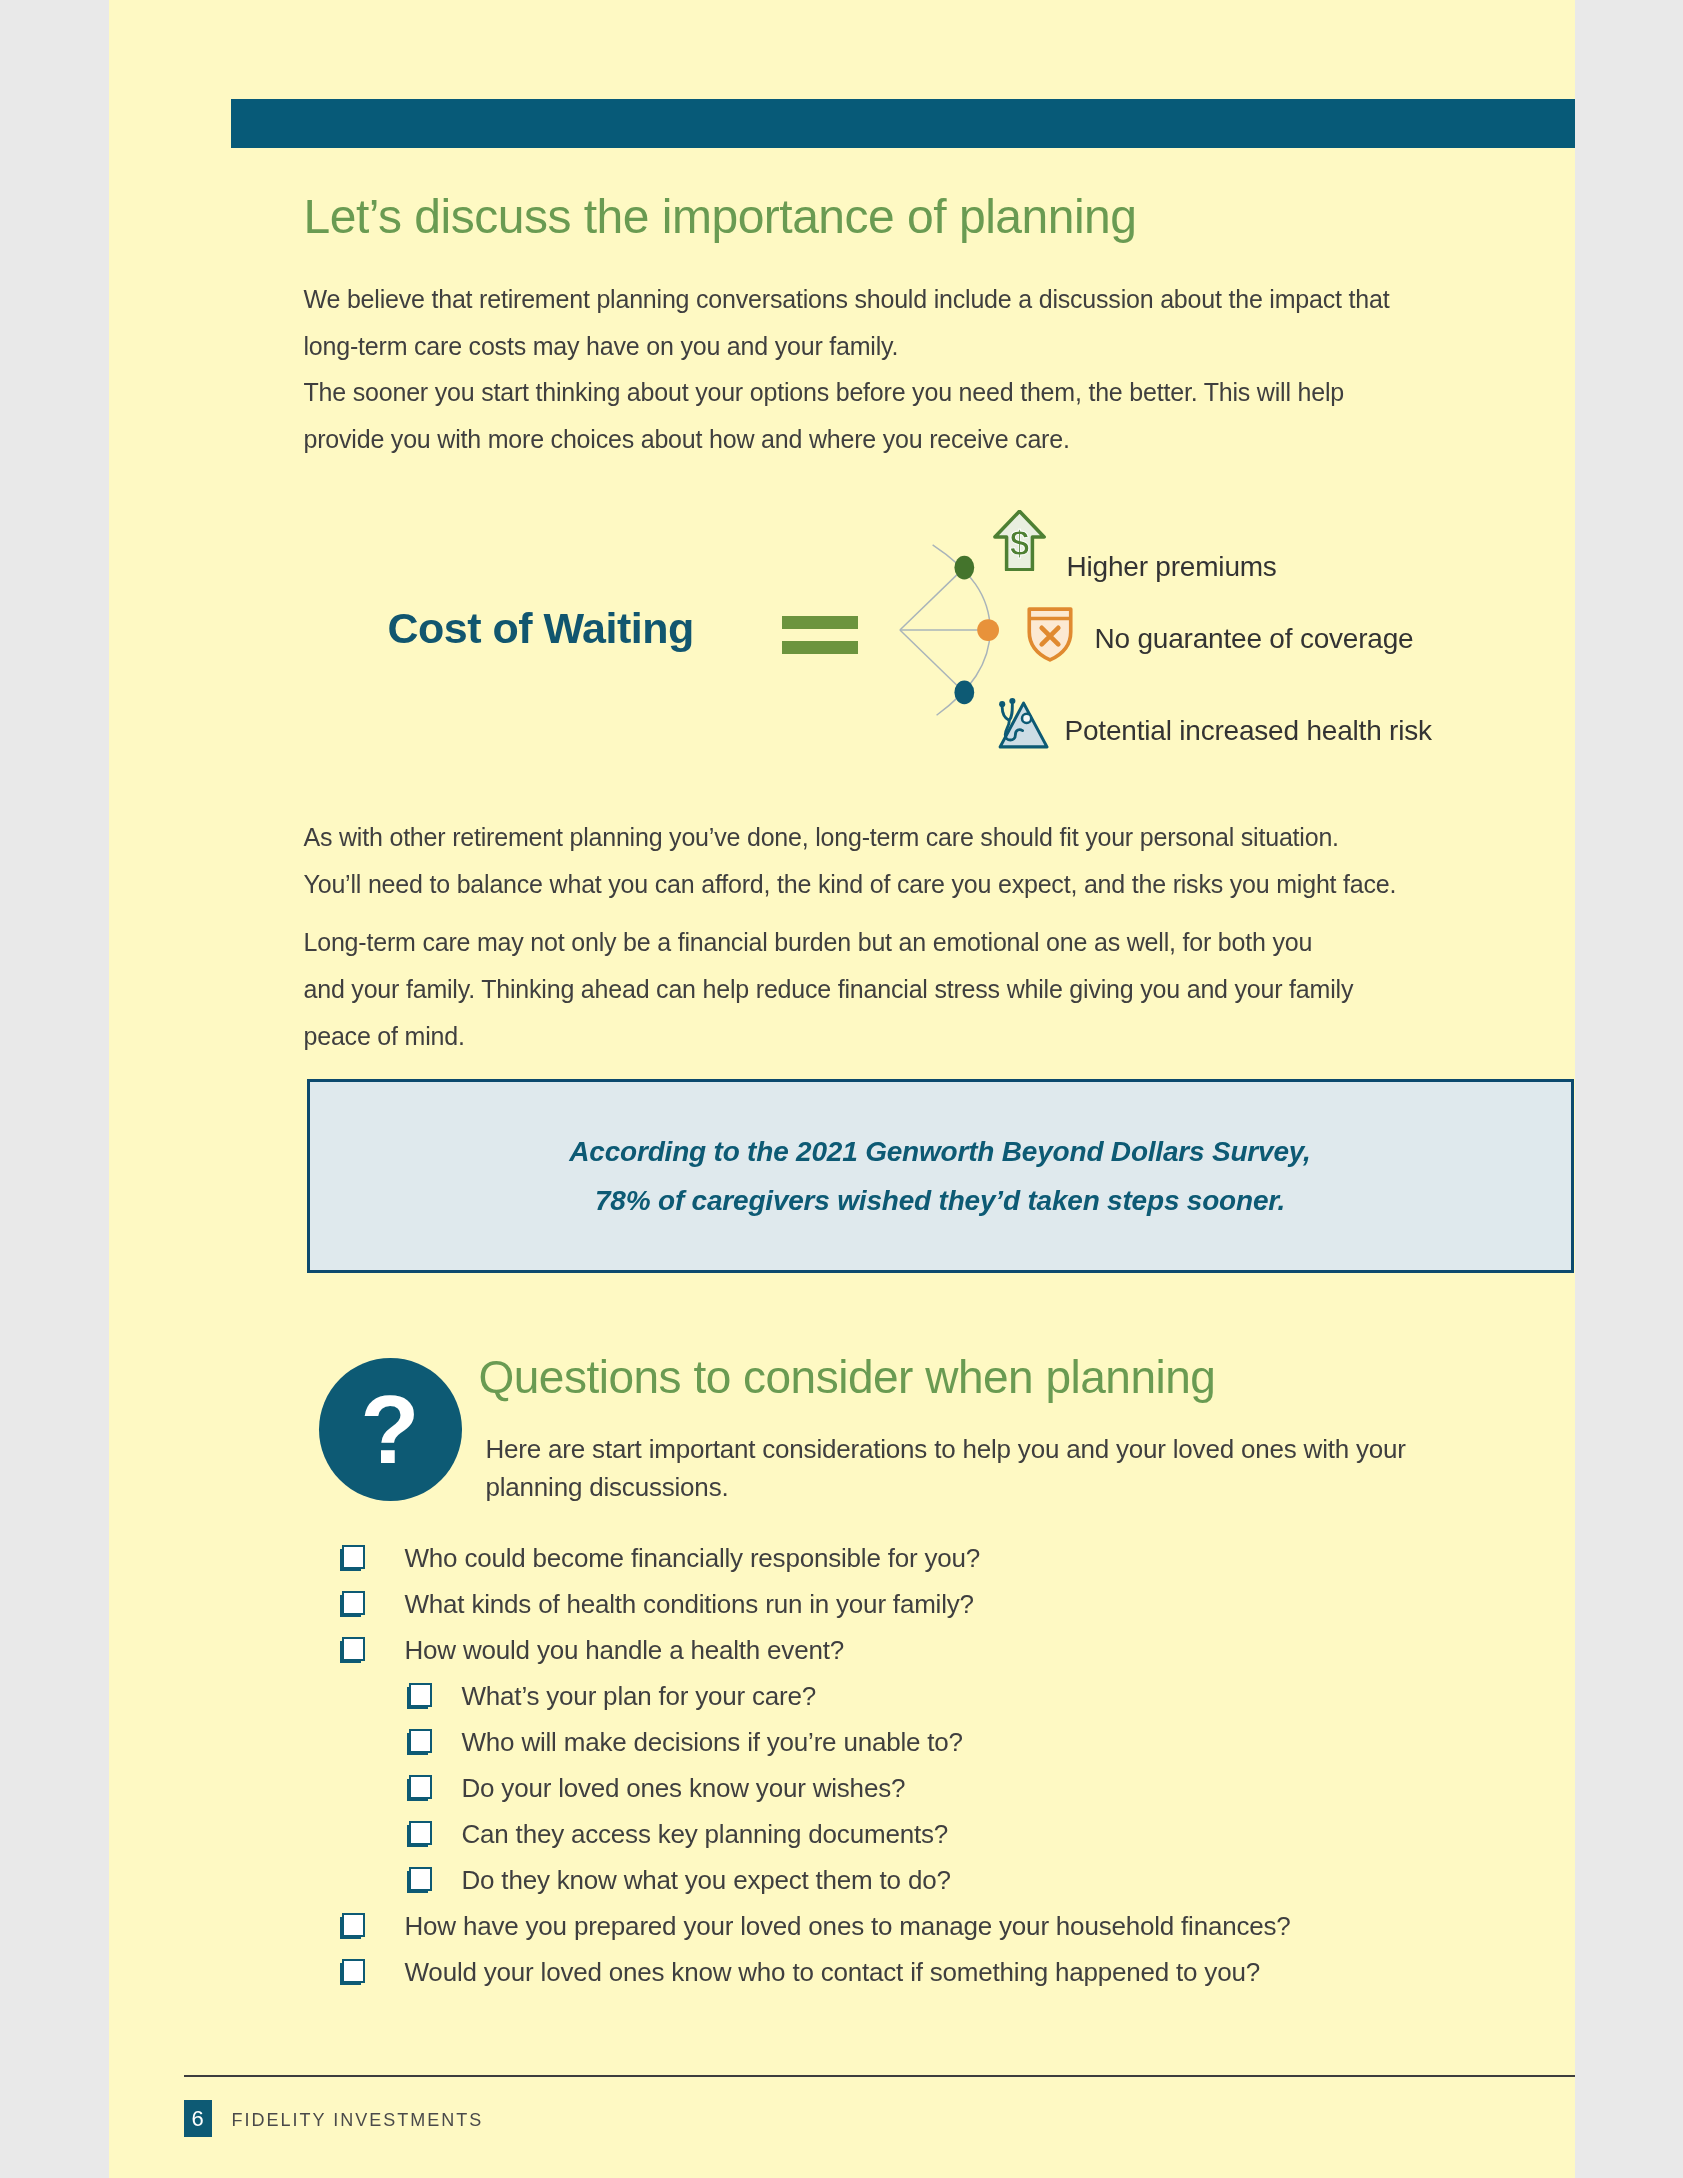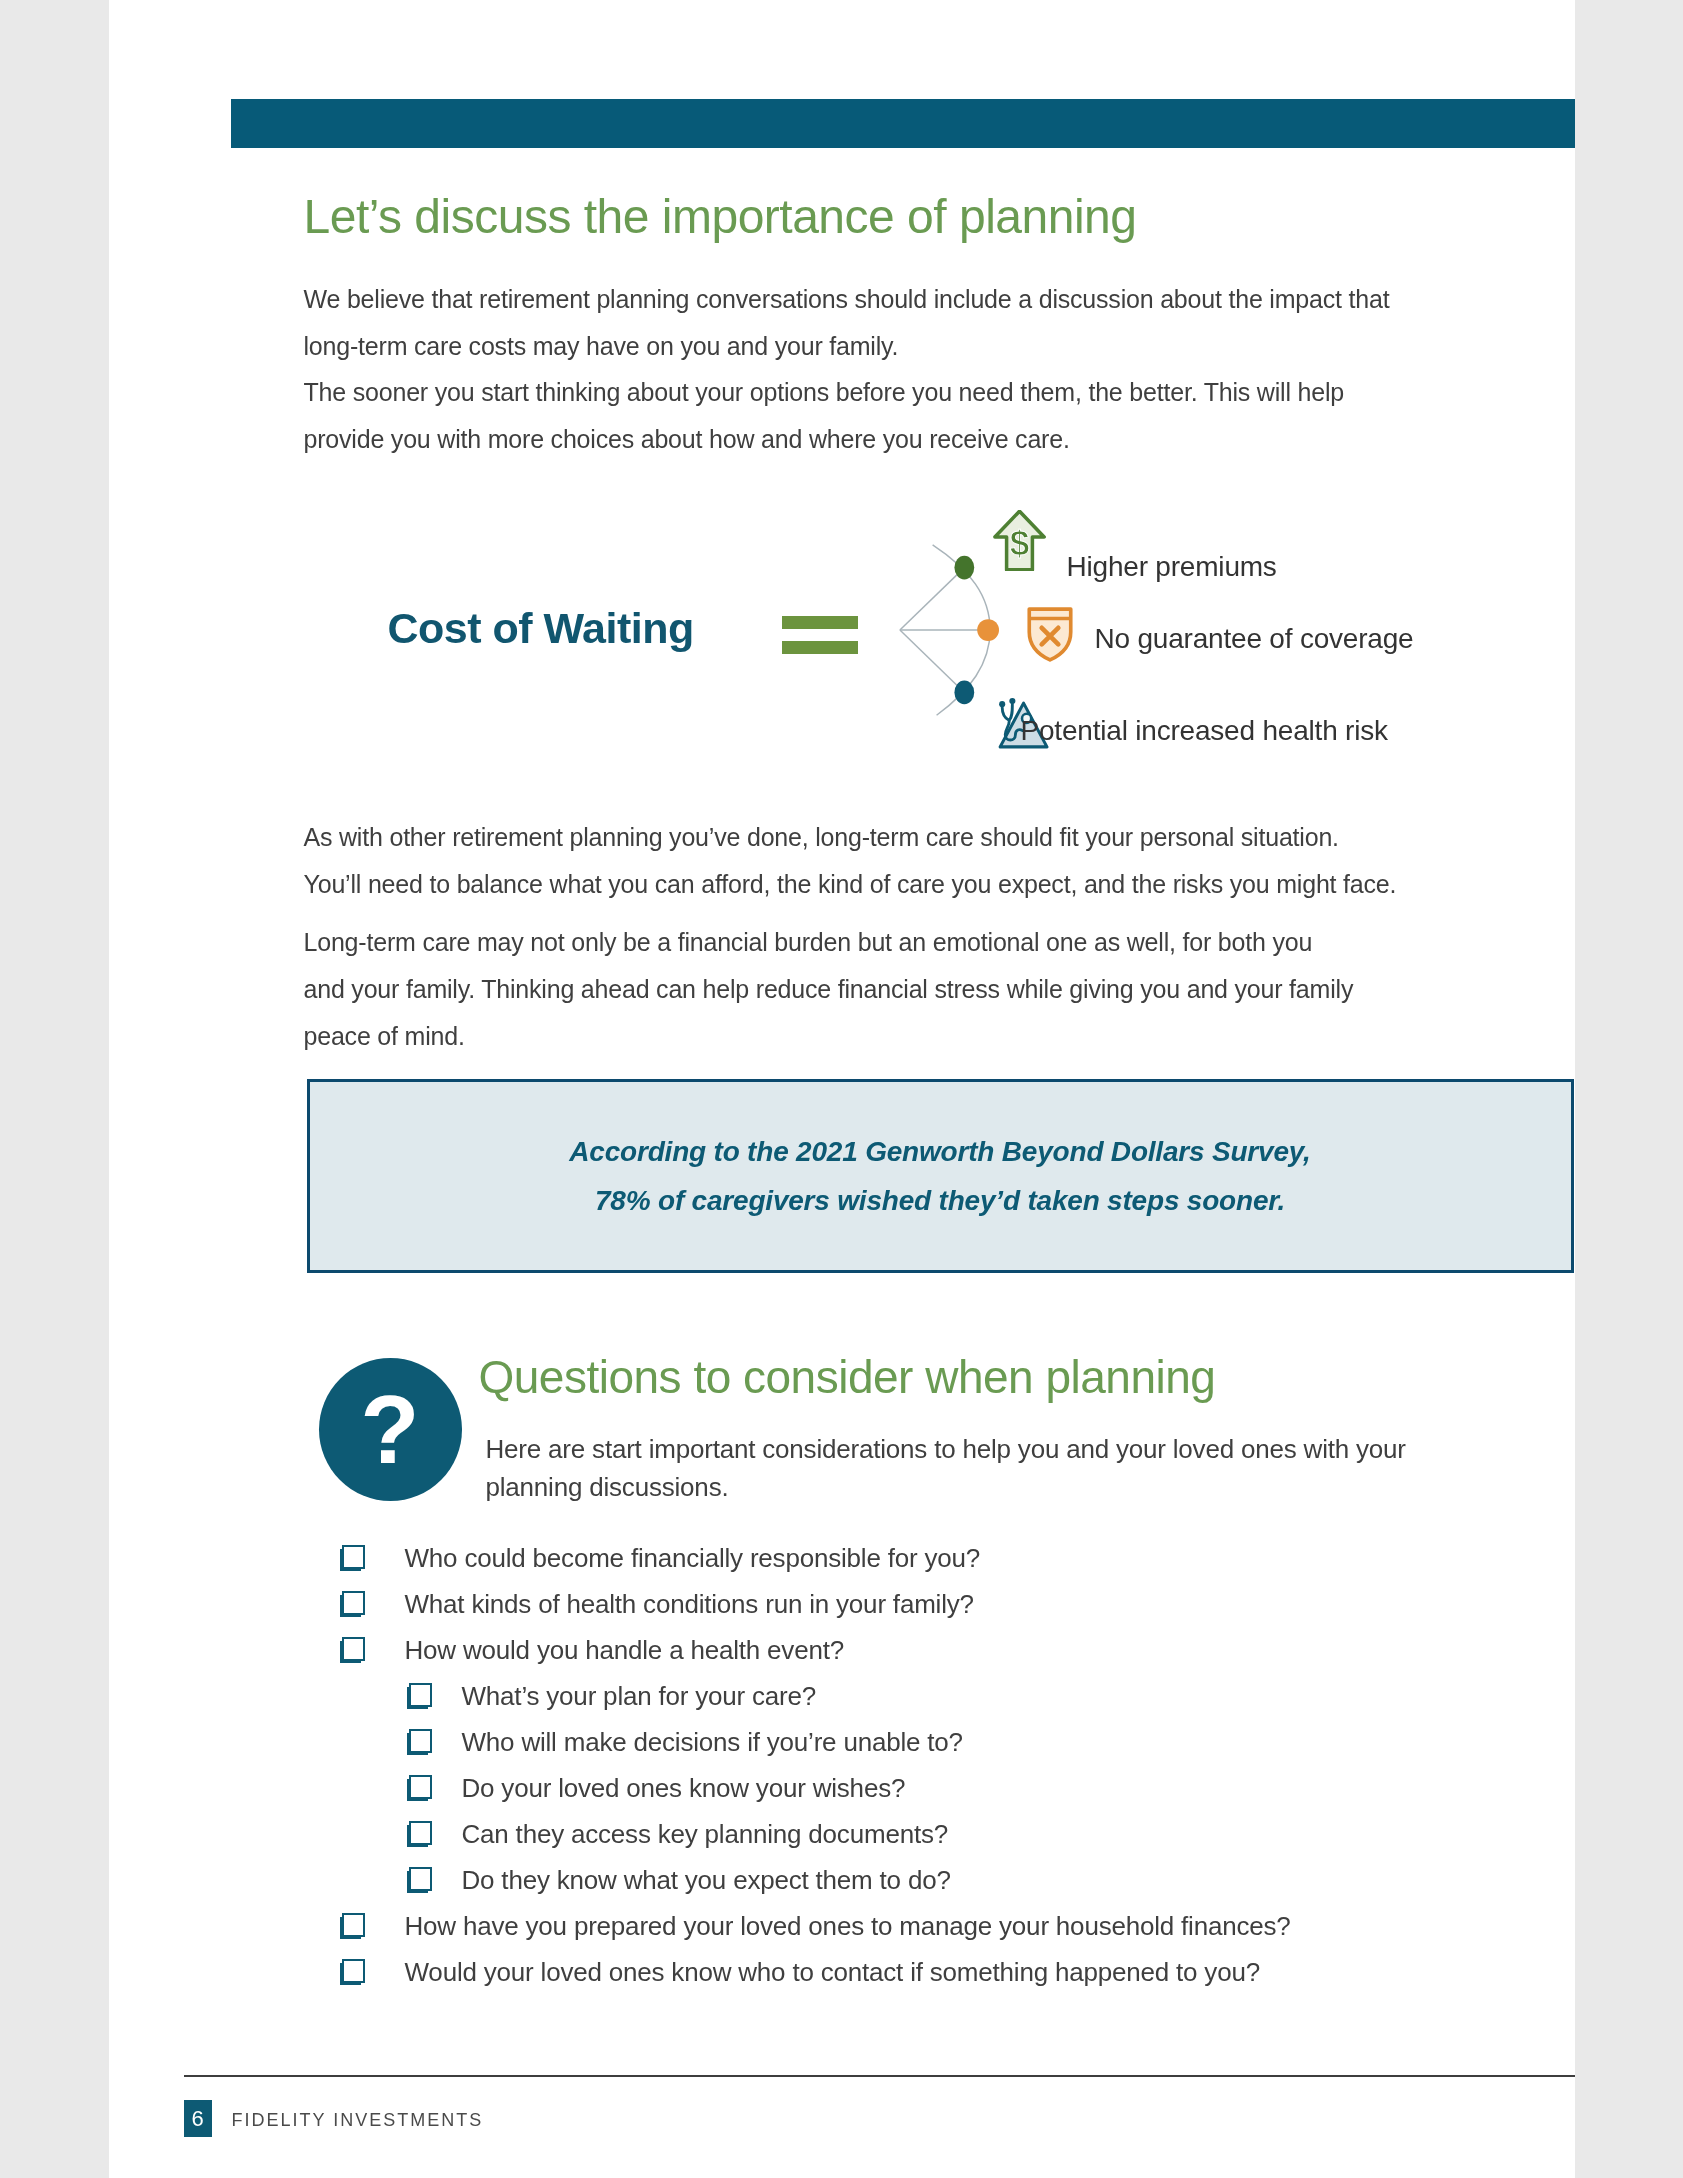--- a/index.html
+++ b/index.html
@@ -1,20 +1,20 @@
 <!DOCTYPE html>
 <html><head>
 <meta charset="utf-8">
 <style>
   html,body{margin:0;padding:0;background:#e9e9e9;}
   .page{
     position:relative;
     width:1466px;height:2178px;
     margin:0 auto;
-    background:#ffffff;
+    background:#fef9c3;
     font-family:"Liberation Sans", sans-serif;
     color:#3f3f3f;
     overflow:hidden;
   }
   .abs{position:absolute;}
   .top-bar{left:122px;top:99px;width:1442px;height:49px;background:#075a78;}
   .h1{
     left:195px;top:188px;width:1287px;
     font-size:48px;line-height:57px;font-weight:400;
     color:#6a9b52;letter-spacing:-0.5px;
@@ -37,21 +37,21 @@
   .equals{left:673px;top:616px;width:76px;}
   .equals .bar{width:76px;height:13px;background:#6c943e;}
   .equals .bar + .bar{margin-top:12px;}
   .branch-svg{left:762px;top:525px;}
   .icon-dollar{left:882px;top:510px;}
   .icon-shield{left:917px;top:606px;}
   .icon-health{left:883px;top:697px;}
   .d-label{font-size:28px;color:#333333;letter-spacing:-0.2px;white-space:nowrap;}
   .d-label1{left:958px;top:529px;margin-top:22px;}
   .d-label2{left:986px;top:623px;}
-  .d-label3{left:912px;top:715px;text-align:center;}
+  .d-label3{left:956px;top:715px;text-align:center;}
 
   
   .callout{
     left:198px;top:1079px;width:1267px;height:194px;
     background:#dfe9ed;border:3px solid #0c4a6e;
     box-sizing:border-box;
     display:flex;flex-direction:column;justify-content:center;align-items:center;
     font-size:28px;font-weight:bold;font-style:italic;
     color:#0d5a74;line-height:49px;letter-spacing:-0.2px;
     text-align:center;

